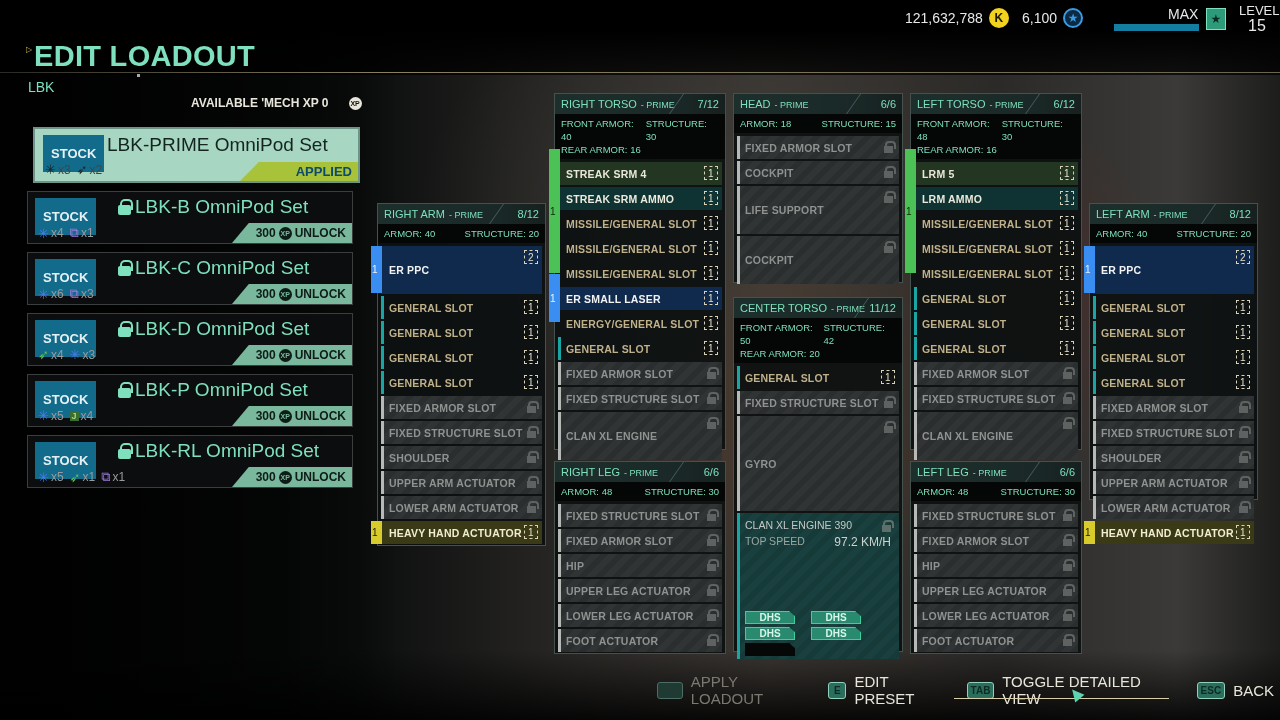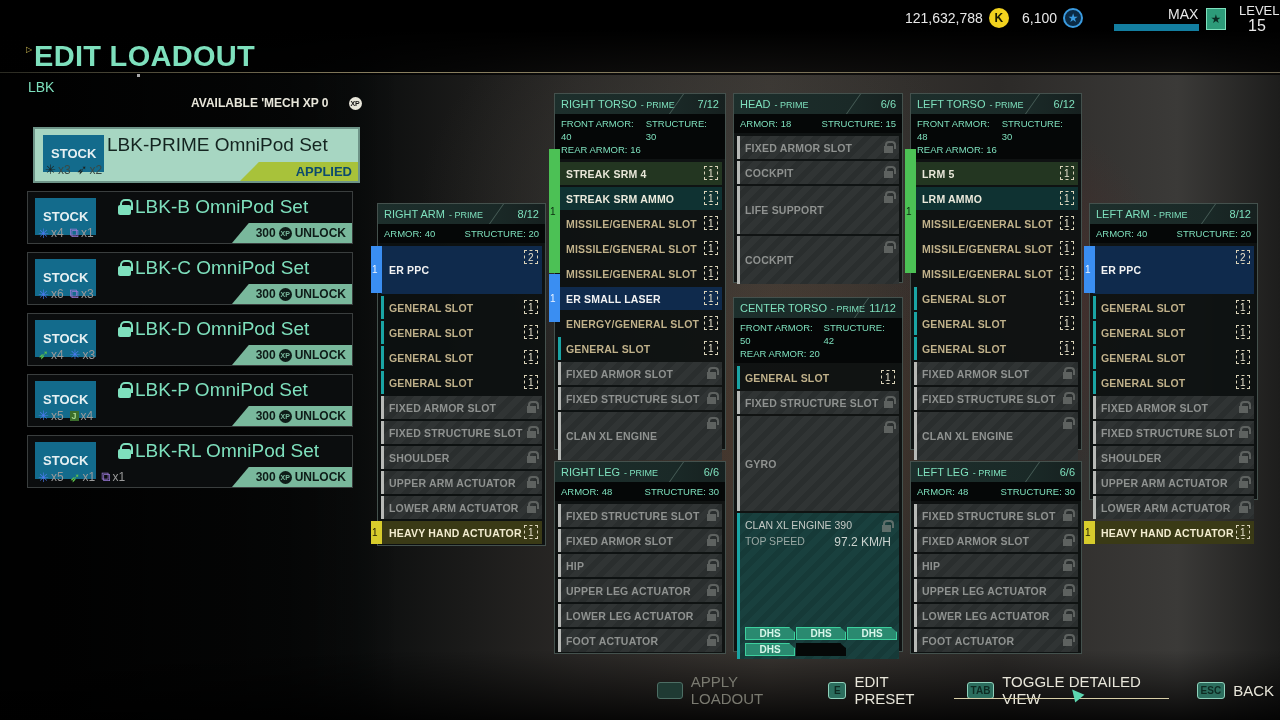--- a/index.html
+++ b/index.html
@@ -84,21 +84,21 @@
 
 
 .engine{position:relative;height:146px;background:repeating-linear-gradient(135deg,#19403e 0 6px,#163a38 6px 12px);margin:0 0 2px 0;padding:6px 8px}
 .engine .bar{position:absolute;left:0;top:0;width:3px;height:100%;background:#1aa4a4}
 .engine .ename{color:#c3c8c4;font-size:10.5px;font-weight:normal}
 .engine .speed{display:flex;justify-content:space-between;color:#9aa8a4;font-size:10.5px;margin-top:4px}
 .engine .speed .v{color:#cbd3cf;font-size:12px}
 .engine .lk2{position:absolute;right:8px;top:7px;width:9px;height:12px}
 .engine .lk2:before{content:"";position:absolute;left:1px;top:0;width:7px;height:6px;border:2px solid #5e6e6a;border-radius:4px 4px 0 0;border-bottom:none}
 .engine .lk2:after{content:"";position:absolute;left:0;top:5px;width:9px;height:7px;background:#5e6e6a}
-.dhs-grid{position:absolute;left:8px;bottom:3px;width:160px;display:flex;flex-wrap:wrap;gap:3px 1px}
+.dhs-grid{position:absolute;left:8px;bottom:3px;width:160px;display:flex;flex-wrap:wrap;gap:3px 16px}
 .dhs{width:50px;height:13px;background:#2a8a70;border:1px solid #3ccf9d;color:#d8f7ea;font-size:10px;font-weight:bold;text-align:center;line-height:11px;clip-path:polygon(0 0,88% 0,100% 40%,100% 100%,0 100%)}
 .dhs.empty{background:#050807;border-color:#050807}
 
 
 .actions{position:absolute;top:673px;left:657px;display:flex;align-items:center;gap:10px;font-size:15px;color:#e8e6da}
 .act{display:flex;align-items:center;gap:8px;margin-right:6px}
 .key{height:17px;min-width:18px;padding:0 3px;background:#2c6e5e;border:1px solid #8fd1bb;border-radius:3px;color:#0e2a22;font-size:10px;font-weight:bold;display:flex;align-items:center;justify-content:center}
 .key.wide{width:26px}
 .act.disabled{color:#7a7a70}
 .act.disabled .key{background:#1f3a33;border-color:#4d6e64}

